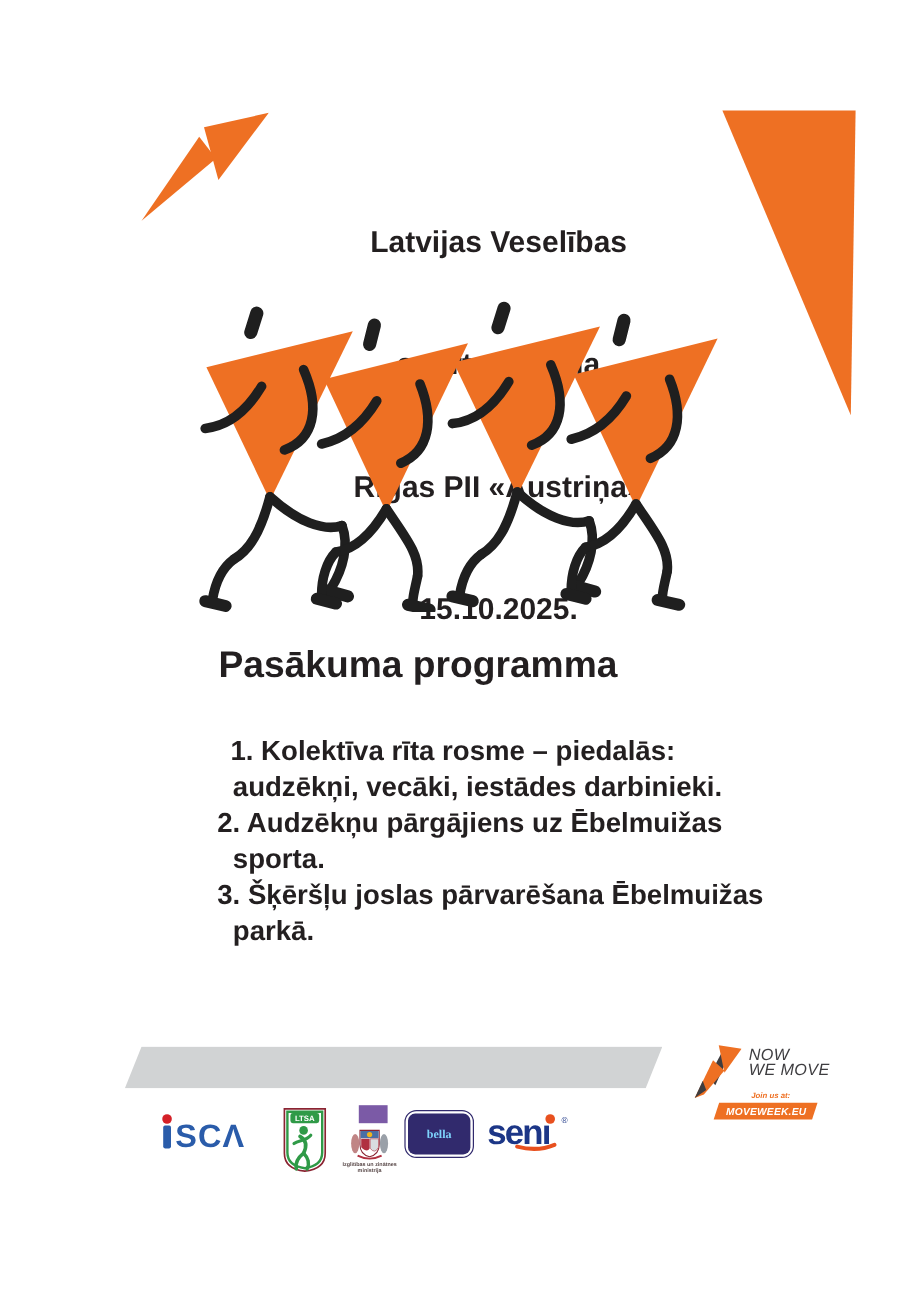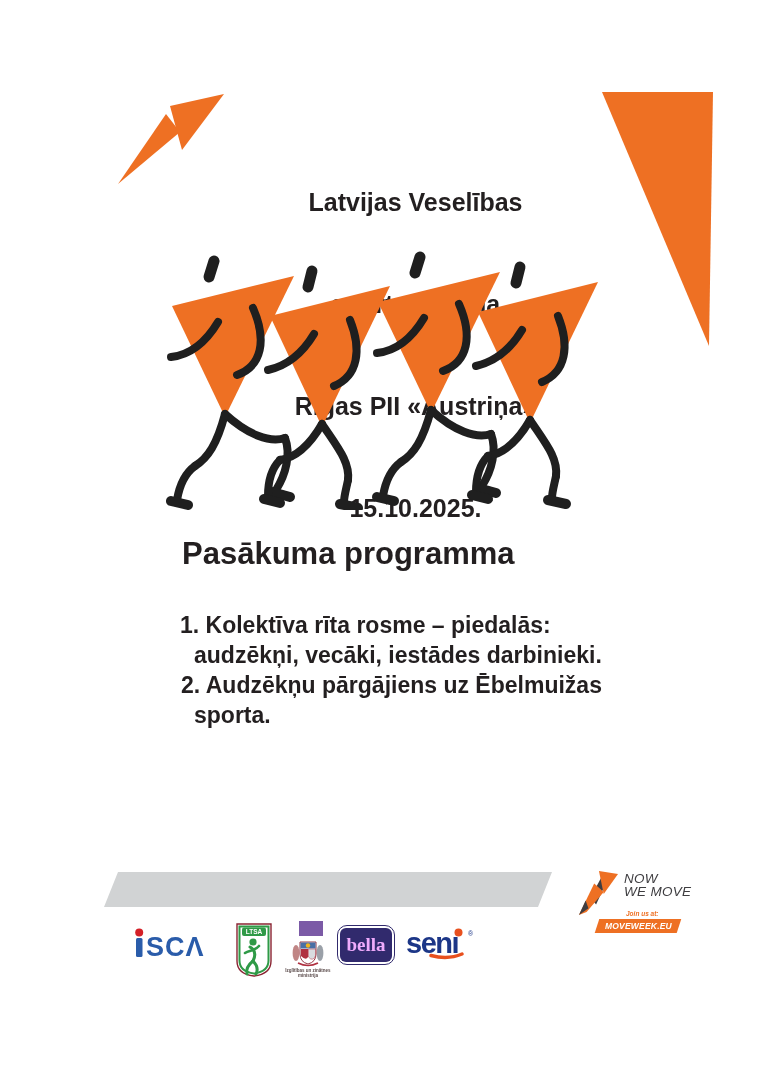--- a/index.html
+++ b/index.html
@@ -39,21 +39,21 @@
   .runner-head{fill:none;stroke:#1f1f1f;stroke-width:11;stroke-linecap:round;}
   .runner-foot{fill:none;stroke:#1f1f1f;stroke-width:10;stroke-linecap:round;}
   .fill-orange{fill:var(--orange);}
   .fill-dark{fill:var(--dark);}
 
   
   .program-heading{left:182px;top:536px;font-size:31px;font-weight:bold;}
   .program-list{left:176px;top:610px;font-size:23px;font-weight:bold;line-height:30px;}
   .program-line{white-space:pre;}
   .program-line.num{margin-left:5px;}
-  .program-line.first-num{margin-left:4px;}
+  .program-line.first-num{margin-left:16px;}
   .program-line.cont{margin-left:18px;}
 
   
   .gray-bar{
     left:104px;top:872px;width:448px;height:35px;background:var(--gray);
     clip-path:polygon(14px 0%,448px 0%,434px 100%,0% 100%);
   }
   .nwm{left:578px;top:868px;width:160px;height:70px;}
   .nwm-arrow{left:0;top:1px;width:40px;height:48px;}
   .nwm-text{
@@ -78,21 +78,21 @@
   .ministry-rect{left:16px;top:1px;width:24px;height:15px;background:var(--purple);}
   .ministry-crest{left:8px;top:19px;width:34px;height:28px;}
   .ministry-text{
     left:0;top:48px;width:50px;font-size:4.5px;line-height:5px;color:#5a4a4a;font-weight:bold;
   }
 
   .bella{left:337px;top:925px;width:58px;height:40px;border:1.5px solid var(--bella-navy);
     border-radius:10px;background:#fff;box-sizing:border-box;padding:2px;}
   .bella-inner{width:100%;height:100%;background:var(--bella-navy);border-radius:6px;
     display:flex;align-items:center;justify-content:center;}
-  .bella-inner span{color:#f0abfc;font-family:"Liberation Serif",serif;font-weight:bold;font-size:19px;}
+  .bella-inner span{color:#7dd3fc;font-family:"Liberation Serif",serif;font-weight:bold;font-size:10px;}
 
   .seni{left:405px;top:925px;width:80px;height:36px;}
 </style>
 </head>
 <body>
 
 <div class="page">
 
   <svg class="abs logo-topleft" viewBox="0 0 108 94">
     <polygon class="fill-orange" points="2,92 50,22 64,40"></polygon>
@@ -147,20 +147,24 @@
 
   <div class="abs program-list">
     <div>
       <div class="program-line first-num">1. Kolektīva rīta rosme – piedalās:</div>
       <div class="program-line cont">audzēkņi, vecāki, iestādes darbinieki.</div>
     </div>
     <div>
       <div class="program-line num">2. Audzēkņu pārgājiens uz Ēbelmuižas</div>
       <div class="program-line cont">sporta.</div>
     </div>
+    <div>
+      <div class="program-line num">3. Šķēršļu joslas pārvarēšana Ēbelmuižas</div>
+      <div class="program-line cont">parkā.</div>
+    </div>
   </div>
 
   <div class="abs gray-bar"></div>
 
   <div class="abs nwm">
     <svg class="abs nwm-arrow" viewBox="0 0 42 50">
       <polygon class="fill-dark" points="13,30 27,4 31,11 19,37"></polygon>
       <polygon class="fill-orange" points="22,2 42,5 27,26"></polygon>
       <polygon class="fill-orange" points="1,48 17,15 27,24 9,45"></polygon>
       <polygon class="fill-dark" points="1,48 8,33 11,41"></polygon>

